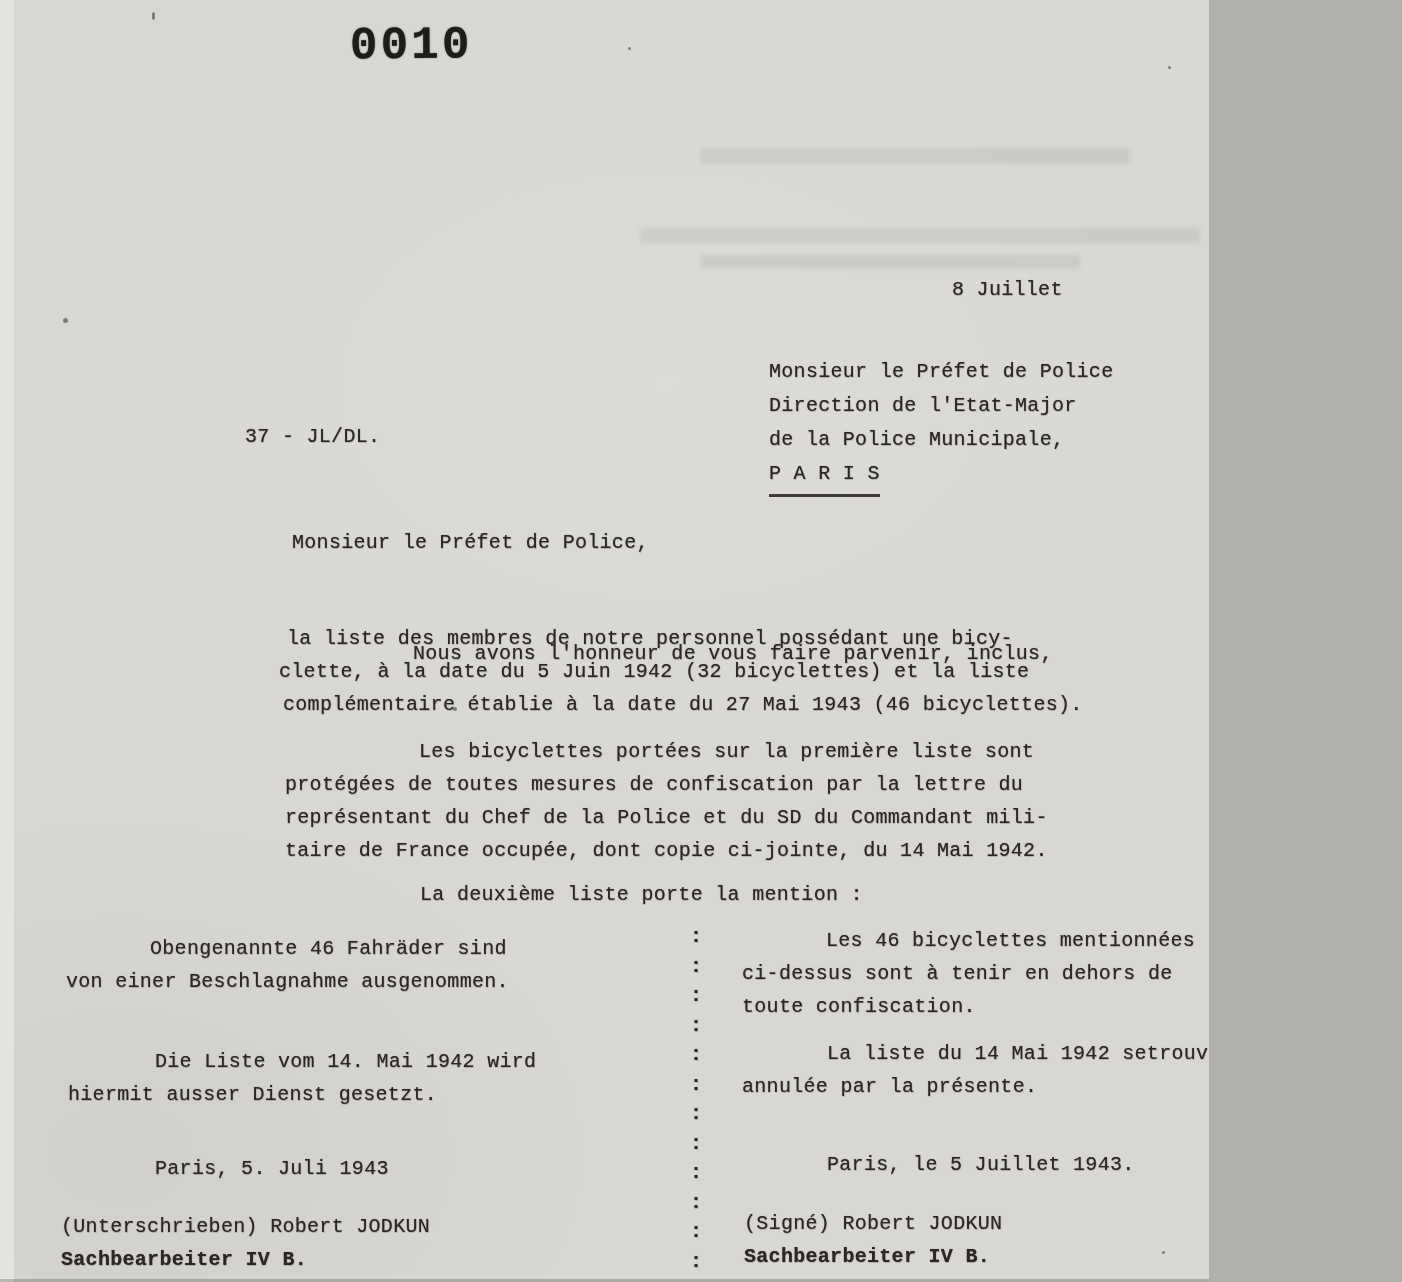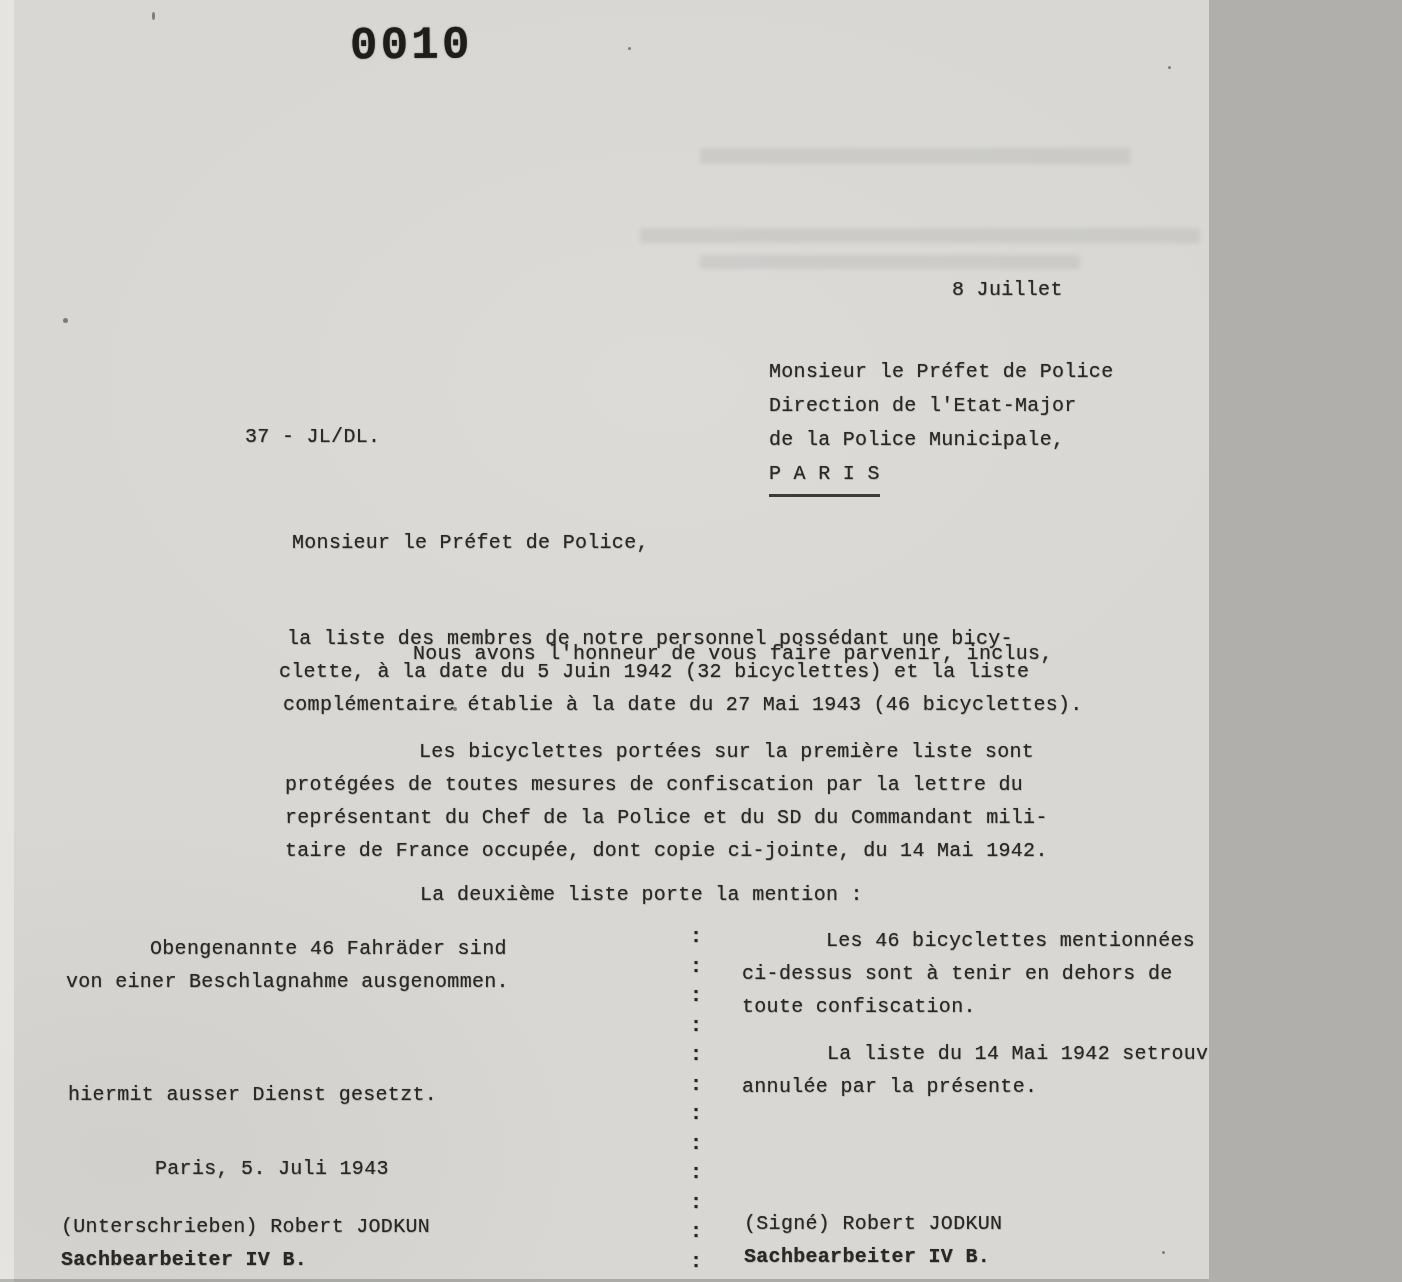--- a/index.html
+++ b/index.html
@@ -116,26 +116,28 @@
 :
 :
 :
 :
 :
 :
 :</div>
 
   <div class="tw" style="left:150px; top:932px;">Obengenannte 46 Fahräder sind</div>
   <div class="tw" style="left:66px; top:965px;">von einer Beschlagnahme ausgenommen.</div>
+  <div class="tw" style="left:155px; top:1045px;">Die Liste vom 14. Mai 1942 wird</div>
   <div class="tw" style="left:68px; top:1078px;">hiermit ausser Dienst gesetzt.</div>
   <div class="tw" style="left:155px; top:1152px;">Paris, 5. Juli 1943</div>
   <div class="tw" style="left:61px; top:1210px;">(Unterschrieben) Robert JODKUN</div>
   <div class="tw heavy" style="left:61px; top:1243px;">Sachbearbeiter IV B.</div>
 
   <div class="tw" style="left:826px; top:924px;">Les 46 bicyclettes mentionnées</div>
   <div class="tw" style="left:742px; top:957px;">ci-dessus sont à tenir en dehors de</div>
   <div class="tw" style="left:742px; top:990px;">toute confiscation.</div>
   <div class="tw" style="left:827px; top:1037px;text-align:right;">La liste du 14 Mai 1942 setrouve</div>
   <div class="tw" style="left:742px; top:1070px;">annulée par la présente.</div>
+  <div class="tw" style="left:827px; top:1148px;">Paris, le 5 Juillet 1943.</div>
   <div class="tw" style="left:744px; top:1207px;">(Signé) Robert JODKUN</div>
   <div class="tw heavy" style="left:744px; top:1240px;">Sachbearbeiter IV B.</div>
 
 </div>
 
 </body></html>

